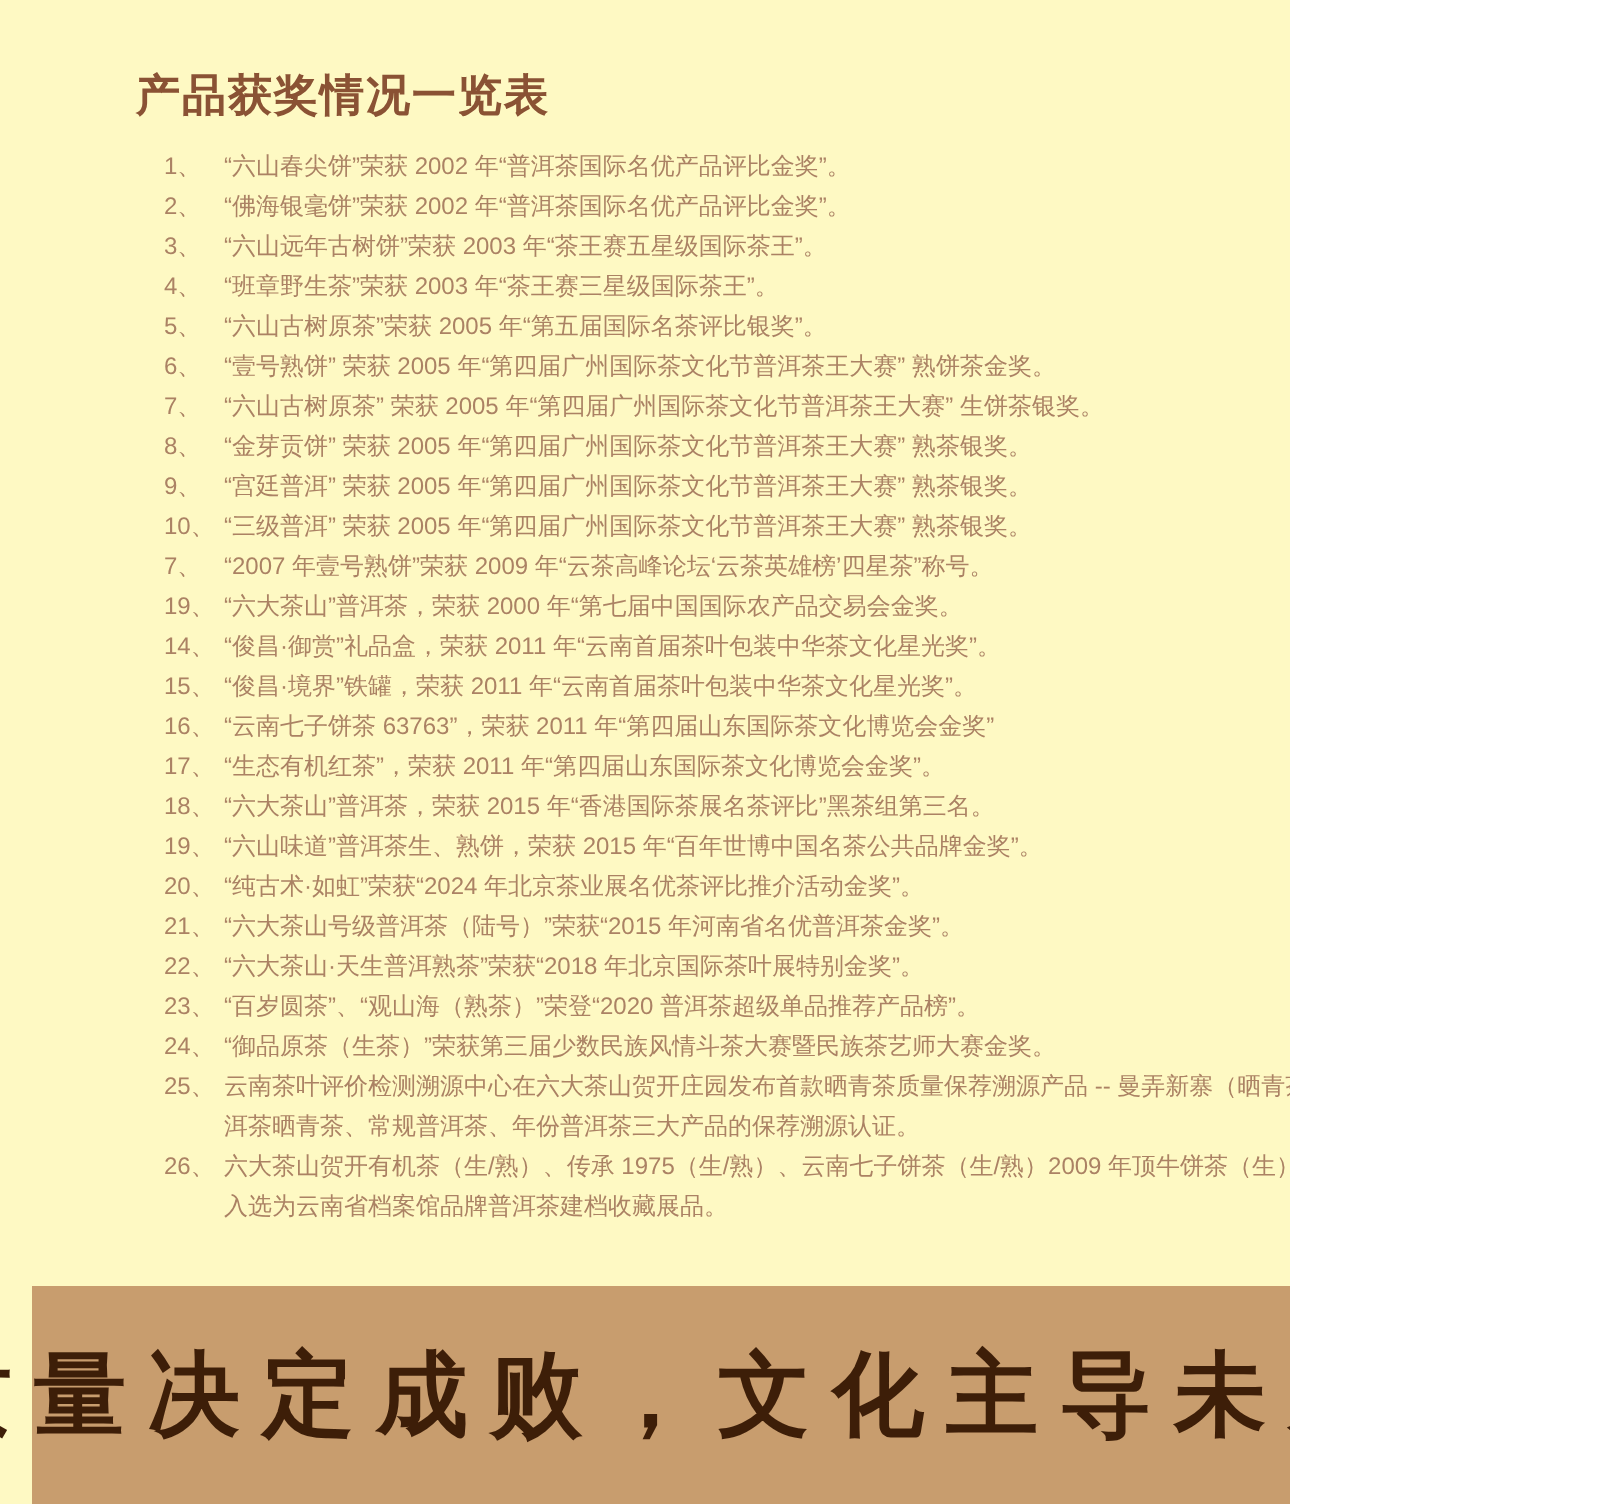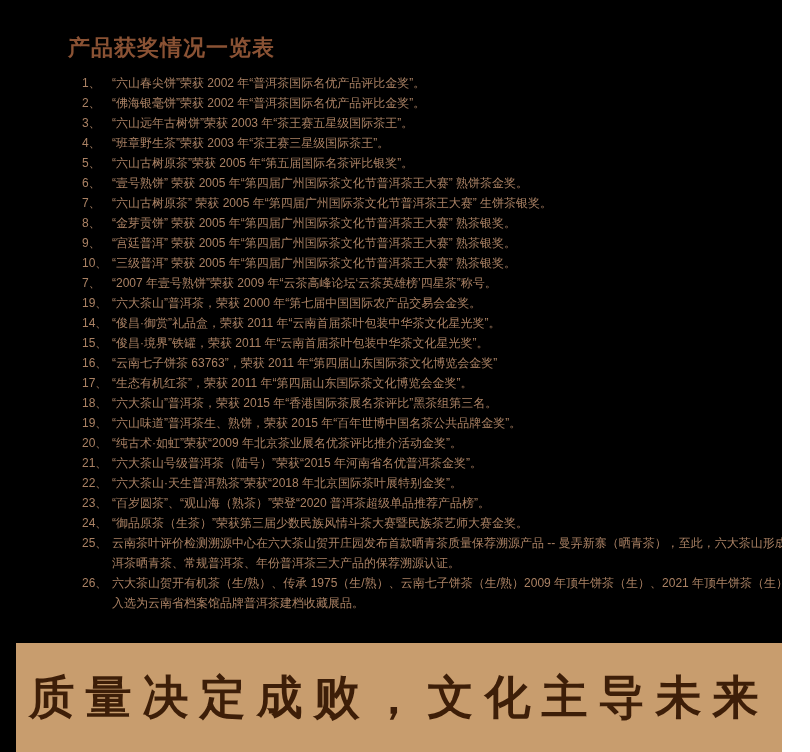--- a/index.html
+++ b/index.html
@@ -3,23 +3,23 @@
 <meta charset="utf-8">
 <style>
   html, body {
     margin: 0;
     padding: 0;
     background: #ffffff;
     font-family: "Liberation Sans", "DejaVu Sans", sans-serif;
   }
   .page {
     position: relative;
-    width: 782px;
+    width: 645px;
     height: 752px;
-    background: #000000;
+    background: #fef9c3;
     overflow: hidden;
   }
   .page-title {
     position: absolute;
     left: 68px;
     top: 33px;
     font-size: 22px;
     font-weight: bold;
     color: #8a5234;
     letter-spacing: 1px;
@@ -140,21 +140,21 @@
       <div class="award-item">
         <span class="award-num">18、</span>
         <span class="award-text">“六大茶山”普洱茶，荣获 2015 年“香港国际茶展名茶评比”黑茶组第三名。</span>
       </div>
       <div class="award-item">
         <span class="award-num">19、</span>
         <span class="award-text">“六山味道”普洱茶生、熟饼，荣获 2015 年“百年世博中国名茶公共品牌金奖”。</span>
       </div>
       <div class="award-item">
         <span class="award-num">20、</span>
-        <span class="award-text">“纯古术·如虹”荣获“2009 年北京茶业展名优茶评比推介活动金奖”。</span>
+        <span class="award-text">“纯古术·如虹”荣获“2024 年北京茶业展名优茶评比推介活动金奖”。</span>
       </div>
       <div class="award-item">
         <span class="award-num">21、</span>
         <span class="award-text">“六大茶山号级普洱茶（陆号）”荣获“2015 年河南省名优普洱茶金奖”。</span>
       </div>
       <div class="award-item">
         <span class="award-num">22、</span>
         <span class="award-text">“六大茶山·天生普洱熟茶”荣获“2018 年北京国际茶叶展特别金奖”。</span>
       </div>
       <div class="award-item">

